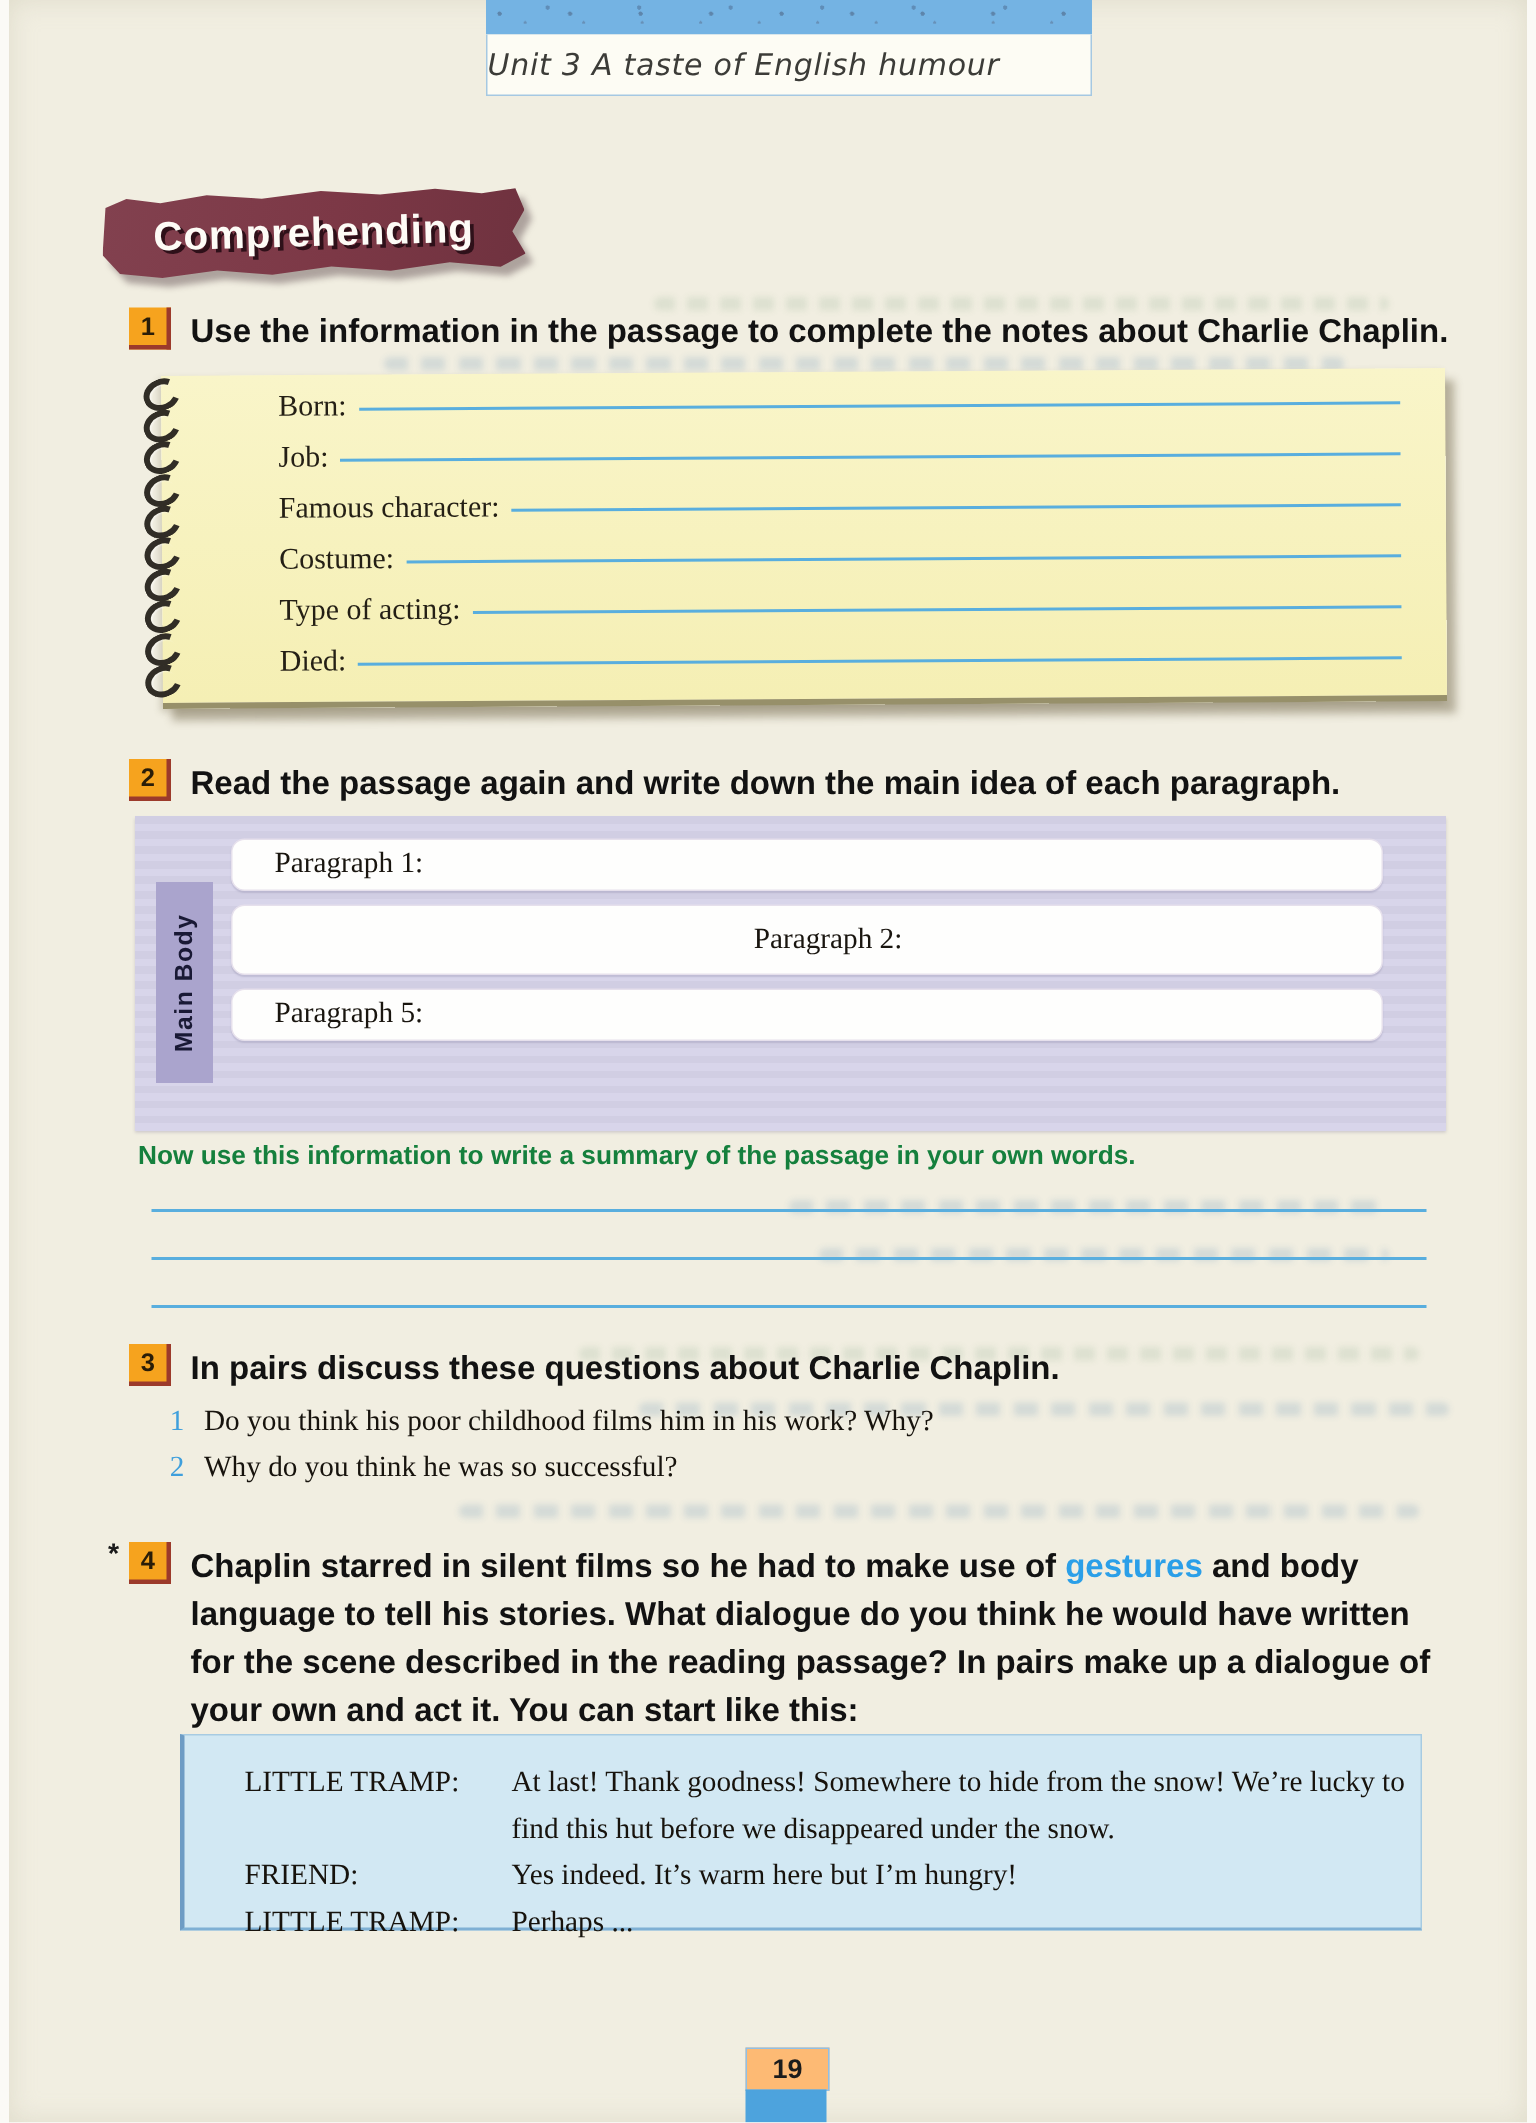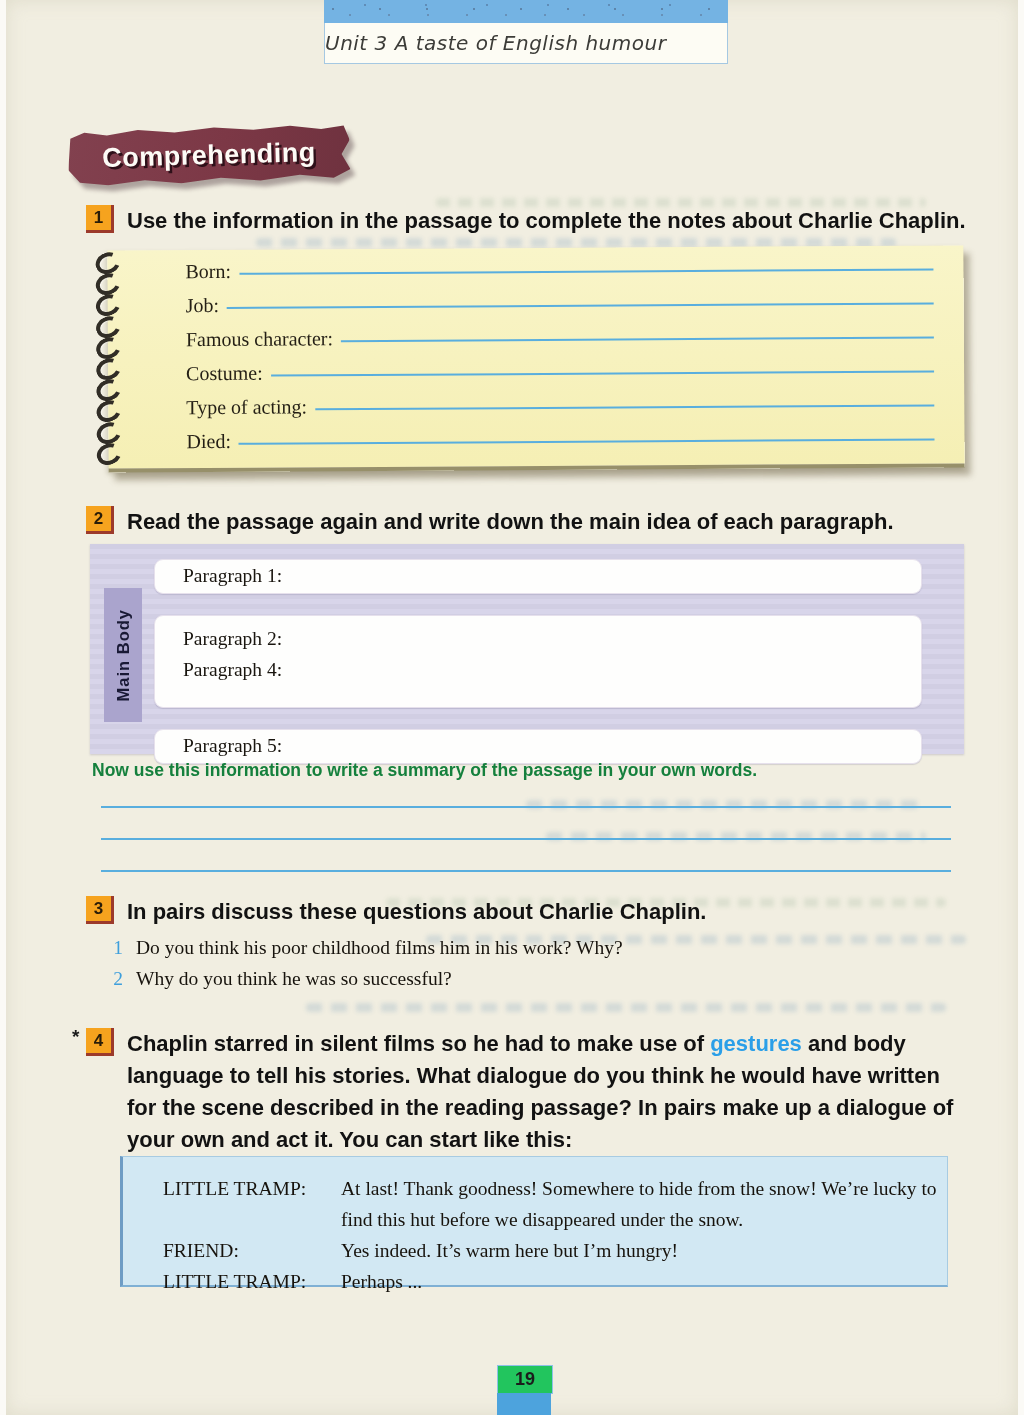--- a/index.html
+++ b/index.html
@@ -59,41 +59,41 @@
     background:repeating-linear-gradient(0deg,#d8d5ea 0 5px,#d1cee3 5px 10px);
     box-shadow:0 1px 2px rgba(120,115,150,.3);}
   .mainbody-tab{position:absolute;left:14px;top:44px;width:38px;height:134px;background:#aaa4cd;
     display:flex;align-items:center;justify-content:center;}
   .mainbody-text{writing-mode:vertical-rl;transform:rotate(180deg);font-weight:bold;
     font-size:16.5px;color:#191935;letter-spacing:1px;}
   .pboxes{position:absolute;left:64px;top:15px;right:42px;}
   .pbox{background:#fefefd;border:1px solid #e6e0ec;border-radius:9px;
     box-shadow:0 1px 1px rgba(120,115,150,.25);padding-left:28px;}
   .pbox.single{height:33px;display:flex;align-items:flex-start;}
-  .pbox.multi{padding-top:7px;padding-bottom:22px;margin:21px 0;}
+  .pbox.multi{padding-top:7px;padding-bottom:7px;margin:9px 0;text-align:center;}
   .pline{font-family:"Liberation Serif",serif;font-size:19.5px;color:#19150f;line-height:31px;}
 
   
   .summary-instr{position:absolute;left:86px;top:760px;font-weight:bold;font-size:17.5px;color:#15803d;}
   .sline{position:absolute;left:95px;width:850px;border-bottom:2px solid #59aede;}
 
   
   .question{position:absolute;left:98px;display:flex;}
   .qnum{color:#3f9fdc;font-family:"Liberation Serif",serif;font-size:19.5px;width:28px;text-align:center;}
   .qtext{font-family:"Liberation Serif",serif;font-size:19.5px;color:#17130d;margin-left:4px;}
 
   
   .dialog{position:absolute;left:114px;top:1156px;width:828px;height:131px;background:#d2e8f3;
     border:1px solid #a7cbe2;border-left:3px solid #6e9cc4;border-bottom:2px solid #7fb0d4;
     padding:16px 10px 0 40px;box-sizing:border-box;}
   .drow{display:grid;grid-template-columns:178px 1fr;}
   .dspeaker,.dline{font-family:"Liberation Serif",serif;font-size:19.5px;color:#17130d;line-height:31px;}
 
   
-  .pagenum-box{position:absolute;left:491px;top:1365px;width:54px;height:27px;background:#22c55e;
+  .pagenum-box{position:absolute;left:491px;top:1365px;width:54px;height:27px;background:#fdba74;
     border:1px solid #8fc0e8;display:flex;align-items:center;justify-content:center;
     font-weight:bold;font-size:18px;color:#1c1c1c;}
   .pagenum-tab{position:absolute;left:491px;top:1393px;width:54px;height:22px;background:#4da3dd;}
 
   
   .ghost{position:absolute;height:9px;border-radius:4px;filter:blur(2px);opacity:.8;}
   .ghost.b{background:repeating-linear-gradient(90deg,rgba(110,150,180,.28) 0 16px,transparent 16px 25px);}
   .ghost.g{background:repeating-linear-gradient(90deg,rgba(140,170,140,.25) 0 14px,transparent 14px 22px);}
 </style>
 </head>
@@ -175,21 +175,20 @@
     <div class="panel2">
       <div class="mainbody-tab">
         <span class="mainbody-text">Main Body</span>
       </div>
       <div class="pboxes">
         <div class="pbox single">
           <span class="pline">Paragraph 1:</span>
         </div>
         <div class="pbox multi">
           <div class="pline">Paragraph 2:</div>
-          <div class="pline">Paragraph 4:</div>
         </div>
         <div class="pbox single">
           <span class="pline">Paragraph 5:</span>
         </div>
       </div>
     </div>
 
     <div class="summary-instr">Now use this information to write a summary of the passage in your own words.</div>
     <div class="sline" style="top:806px;"></div>
     <div class="sline" style="top:838px;"></div>

